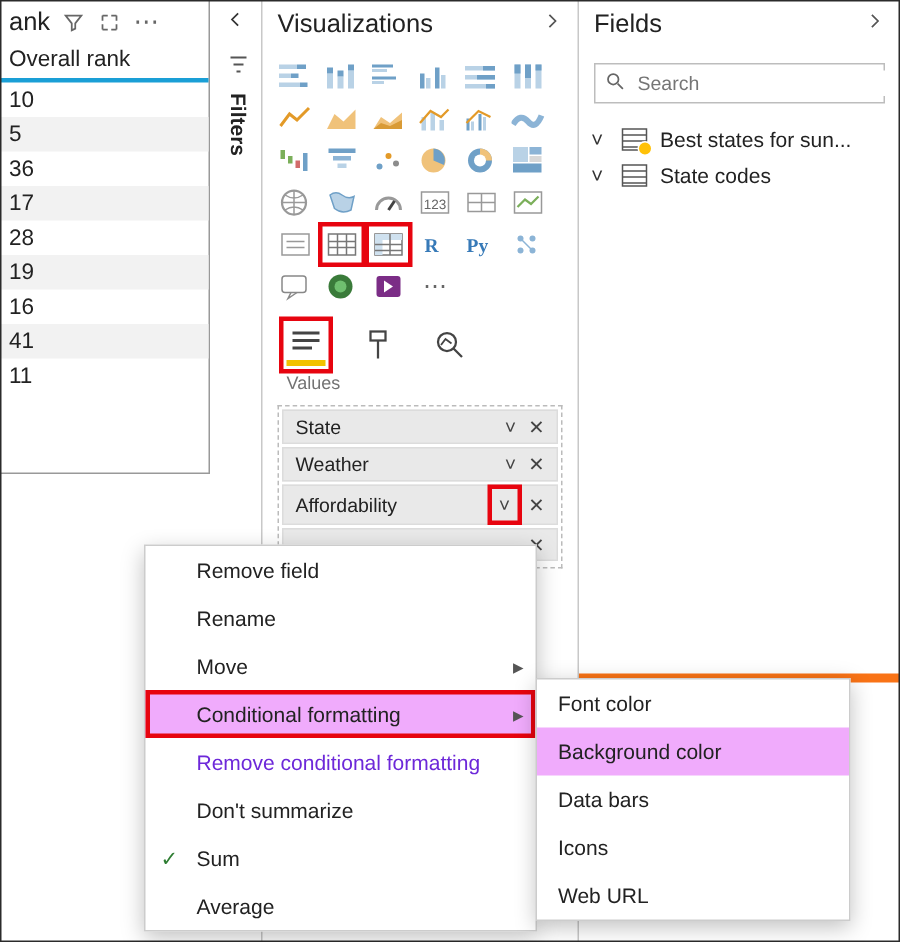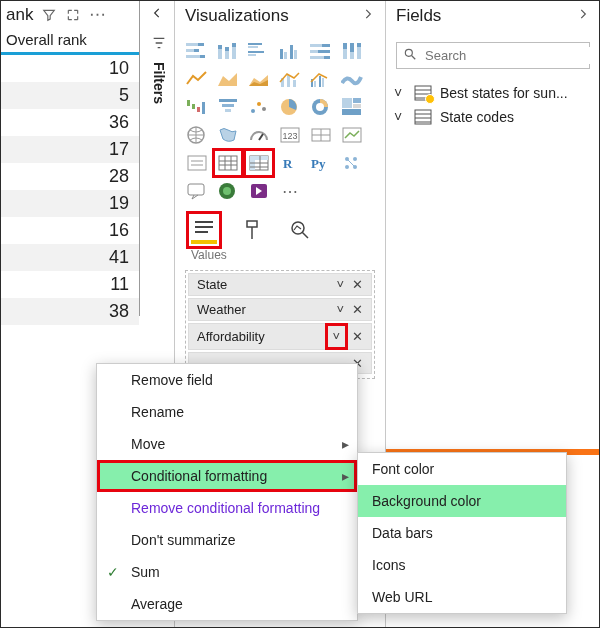--- a/index.html
+++ b/index.html
@@ -4,21 +4,21 @@
 <style>
   * { box-sizing: border-box; font-family: "Segoe UI", Arial, sans-serif; }
   body { margin: 0; width: 600px; height: 628px; background: #fff; position: relative; overflow: hidden; font-size: 13px; color: #222; }
 
   
   .tbl { position: absolute; left: 0; top: 0; width: 140px; height: 316px; border-right: 1px solid #999; border-bottom: 1px solid #999; background: #fff; }
   .tbl-head { display:flex; align-items:center; padding:4px 6px; font-size:17px; }
   .tbl-head .t { font-weight:400; margin-right:8px; }
   .tbl-head .icn { width:16px; margin-right:8px; color:#666; display:flex; justify-content:center; }
   .tbl .colhdr { border-bottom: 3px solid #1a9fd6; padding:2px 6px 4px; font-size:15px; }
-  .tbl .row { padding:3px 10px 3px 6px; text-align:right; font-size:18px; }
+  .tbl .row { padding:3px 10px 3px 6px; font-size:15px; }
   .tbl .row.odd { background:#f2f2f2; }
 
   
   .collapse { position:absolute; left:150px; top:6px; color:#333; }
   .filters-tab { position:absolute; left:150px; top:35px; width:18px; display:flex; flex-direction:column; align-items:center; }
   .filters-tab .fic { color:#555; margin-bottom:8px; }
   .filters-tab .vt { writing-mode: vertical-rl; font-size:14px; font-weight:600; color:#222; }
 
   
   .viz { position:absolute; left:174px; top:0; width:212px; height:628px; border-left:1px solid #c8c8c8; border-right:1px solid #c8c8c8; background:#fff; }
@@ -43,21 +43,21 @@
   .well-box { border:1px dashed #bbb; padding:2px 2px 2px; }
   .pill { background:#e9e9e9; border:1px solid #dcdcdc; display:flex; align-items:center; justify-content:space-between; padding:3px 8px; margin-bottom:2px; font-size:13px; }
   .pill .pr { display:flex; align-items:center; gap:8px; }
   .pill .chv { color:#444; }
   .x { color:#444; }
   .chv-hl { outline:3px solid #e7040f; outline-offset:1px; padding:2px 4px; }
 
   
   .menu { position:absolute; left:96px; top:363px; width:262px; background:#fff; border:1px solid #ccc; box-shadow:0 4px 14px rgba(0,0,0,.25); z-index:50; }
   .mi { padding:8px 8px 8px 34px; display:flex; align-items:center; justify-content:space-between; font-size:14px; position:relative; }
-  .mi.hover { background:#86efac; }
+  .mi.hover { background:#f0abfc; }
   .mi.dis { color:#6d28d9; }
   .mi .arr { color:#555; }
   .mi .chk { position:absolute; left:10px; color:#2e7d32; }
   .mi-hl { outline:3px solid #e7040f; outline-offset:-3px; }
 
   
   .submenu { position:absolute; left:357px; top:452px; width:210px; background:#fff; border:1px solid #ccc; box-shadow:0 4px 14px rgba(0,0,0,.25); z-index:60; }
   .submenu .mi { padding:8px 14px; font-size:14px; }
 
   
@@ -94,21 +94,20 @@
   <div class="colhdr">Overall rank</div>
   <div class="row">10</div>
   <div class="row odd">5</div>
   <div class="row">36</div>
   <div class="row odd">17</div>
   <div class="row">28</div>
   <div class="row odd">19</div>
   <div class="row">16</div>
   <div class="row odd">41</div>
   <div class="row">11</div>
-  <div class="row odd">38</div>
 </div>
 
 <span class="collapse"><svg width="14" height="14" viewBox="0 0 24 24">
       <path d="M15 5l-7 7 7 7" fill="none" stroke="#333" stroke-width="2"></path>
     </svg></span>
 
 <div class="filters-tab">
   <span class="fic"><svg width="16" height="16" viewBox="0 0 24 24">
         <path d="M4 5h16M7 12h10M10 19h4" fill="none" stroke="#555" stroke-width="2"></path>
       </svg></span>

